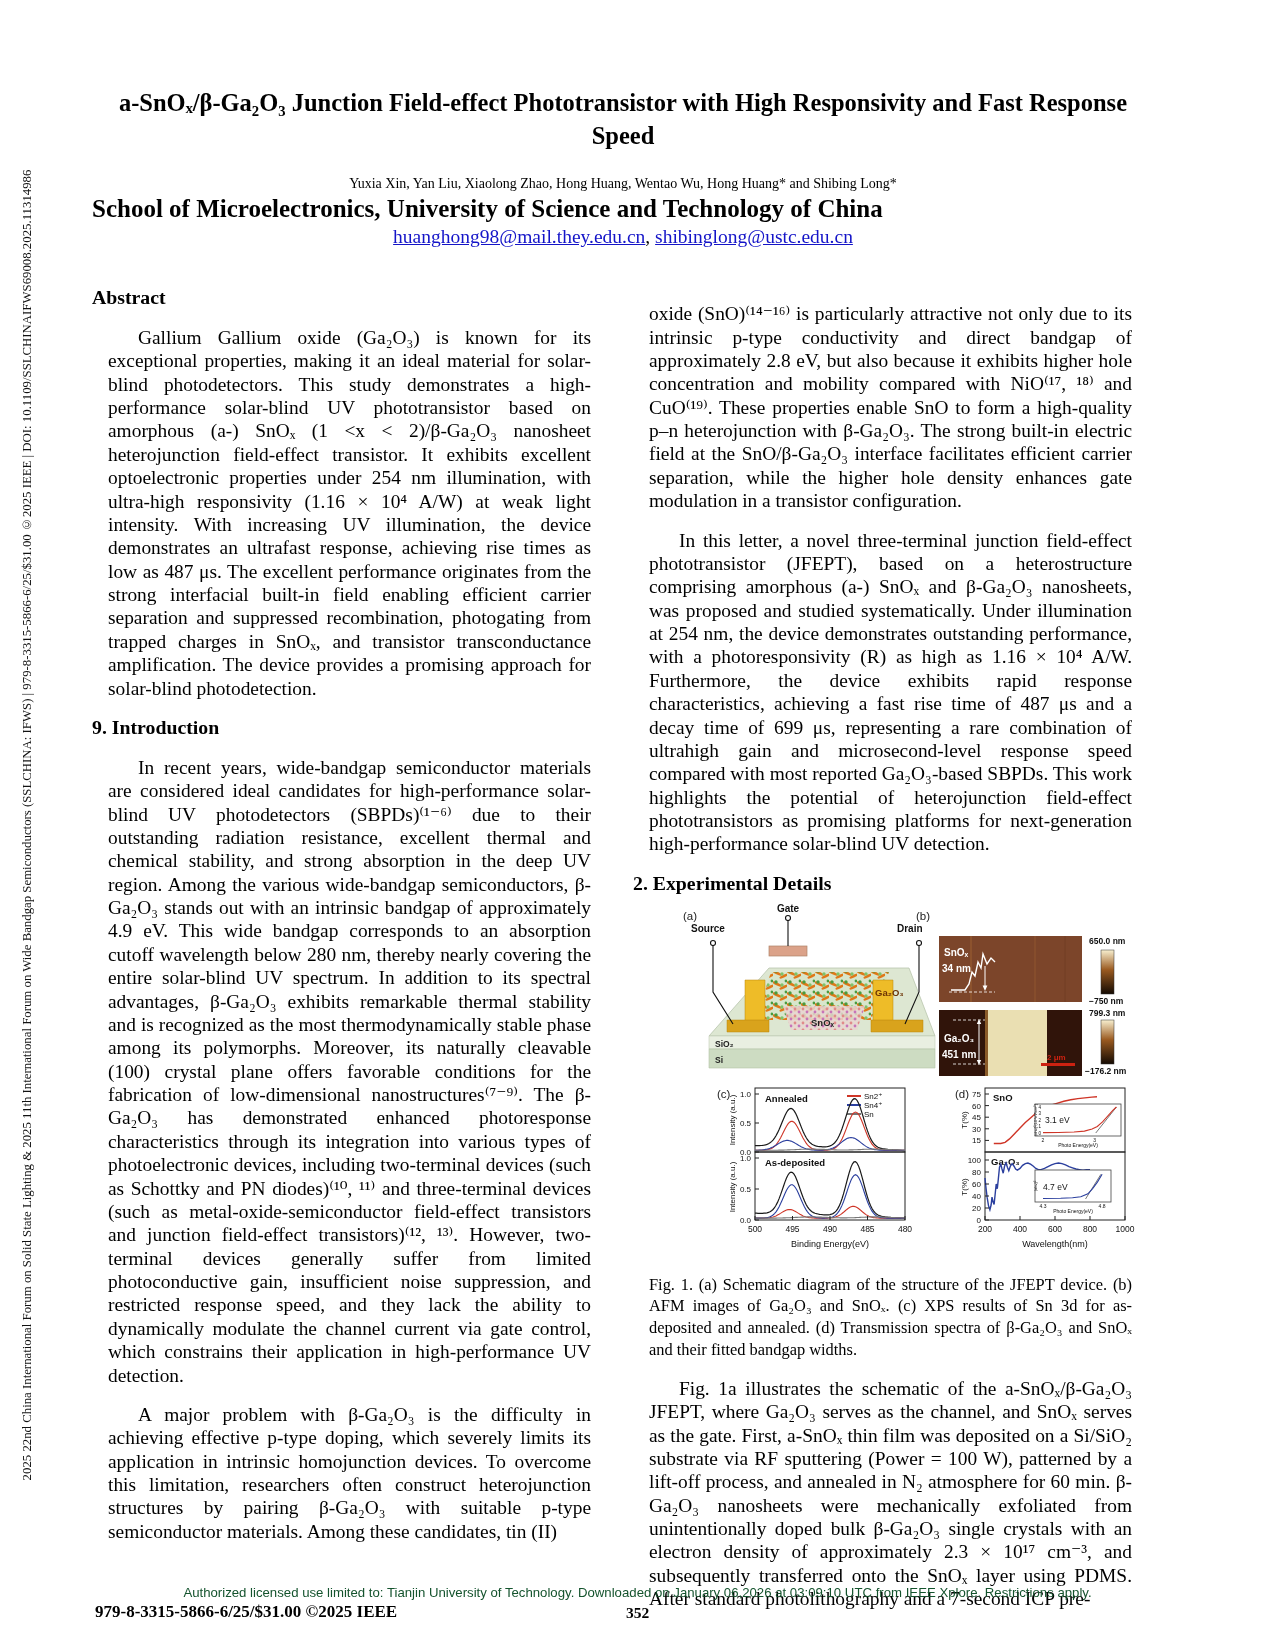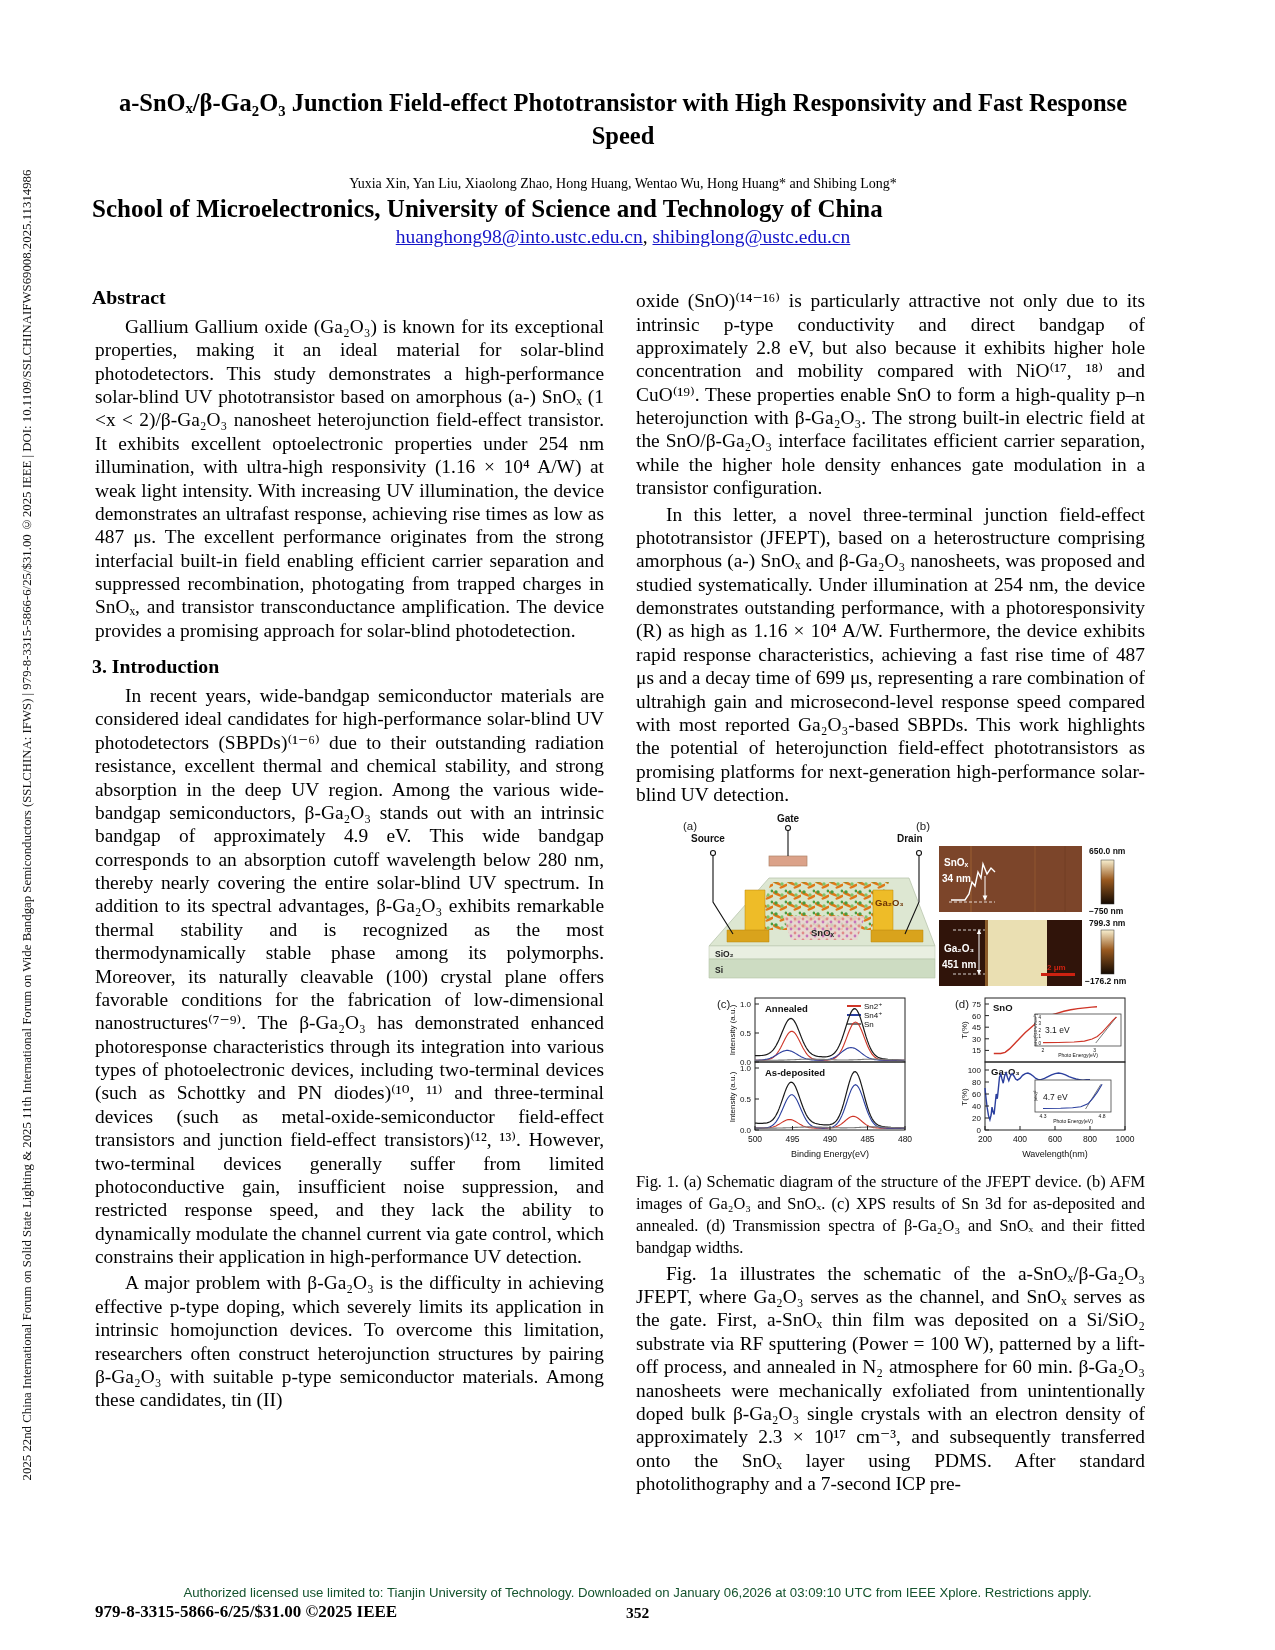--- a/index.html
+++ b/index.html
@@ -12,21 +12,21 @@
   .title{font-size:24.5px;font-weight:bold;text-align:center;line-height:1.35;
          margin:0 auto 24px auto;max-width:1030px;}
   .authors{text-align:center;font-size:14px;margin:0 0 3px 0;}
   .affil{text-align:left;font-size:25px;font-weight:bold;}
   .emails{text-align:center;font-size:19.5px;margin-top:3px;}
   .emails a{color:#1414c8;text-decoration:underline;cursor:pointer;}
   .columns{display:flex;gap:26px;margin-top:38px;}
   .col{width:515px;font-size:19.4px;line-height:1.205;text-align:justify;}
   .col h2{font-size:19.8px;margin:13px 0 5px 0;}
   .col h2.first{margin-top:0;}
-  .col p{margin:3px;}
+  .col p{margin:16px;}
   .col p.ind{text-indent:30px;}
   .caption{font-size:16.4px;line-height:1.33;margin:3px 0 9px 0;text-align:justify;}
   figure{margin:6px 0 0 0;}
   svg.fig{font-family:"Liberation Sans","DejaVu Sans",sans-serif;display:block;}
   .footer{position:absolute;left:0;right:0;bottom:24px;}
   .license{text-align:center;font-family:"Liberation Sans","DejaVu Sans",sans-serif;
            font-size:13.2px;color:#14532d;margin-bottom:2px;}
   .footrow{position:relative;height:24px;}
   .isbn{position:absolute;left:95px;top:0;font-weight:bold;font-size:17px;}
   .pageno{position:absolute;left:0;right:0;top:2px;text-align:center;font-size:15.5px;font-weight:bold;}
@@ -35,35 +35,36 @@
 <body>
 
 <div class="page">
 
   <div class="sidebar">2025 22nd China International Forum on Solid State Lighting &amp; 2025 11th International Forum on Wide Bandgap Semiconductors (SSLCHINA: IFWS) | 979-8-3315-5866-6/25/$31.00 ©2025 IEEE | DOI: 10.1109/SSLCHINAIFWS69008.2025.11314986</div>
 
   <div class="content">
     <h1 class="title">a-SnOₓ/β-Ga₂O₃ Junction Field-effect Phototransistor with High Responsivity and Fast Response Speed</h1>
     <div class="authors">Yuxia Xin, Yan Liu, Xiaolong Zhao, Hong Huang, Wentao Wu, Hong Huang* and Shibing Long*</div>
     <div class="affil">School of Microelectronics, University of Science and Technology of China</div>
-    <div class="emails"><a>huanghong98@into.ustc.edu.cn</a><span>, </span><a>shibinglong@ustc.edu.cn</a></div>
+    <div class="emails"><a>huanghong98@mail.they.edu.cn</a><span>, </span><a>shibinglong@ustc.edu.cn</a></div>
 
     <div class="columns">
 
       <div class="col">
         <h2 class="first">Abstract</h2>
         <p class="ind">Gallium Gallium oxide (Ga₂O₃) is known for its exceptional properties, making it an ideal material for solar-blind photodetectors. This study demonstrates a high-performance solar-blind UV phototransistor based on amorphous (a-) SnOₓ (1 &lt;x &lt; 2)/β-Ga₂O₃ nanosheet heterojunction field-effect transistor. It exhibits excellent optoelectronic properties under 254 nm illumination, with ultra-high responsivity (1.16 × 10⁴ A/W) at weak light intensity. With increasing UV illumination, the device demonstrates an ultrafast response, achieving rise times as low as 487 μs. The excellent performance originates from the strong interfacial built-in field enabling efficient carrier separation and suppressed recombination, photogating from trapped charges in SnOₓ, and transistor transconductance amplification. The device provides a promising approach for solar-blind photodetection.</p>
-        <h2>3. Introduction</h2>
+        <h2>9. Introduction</h2>
         <p class="ind">In recent years, wide-bandgap semiconductor materials are considered ideal candidates for high-performance solar-blind UV photodetectors (SBPDs)⁽¹⁻⁶⁾ due to their outstanding radiation resistance, excellent thermal and chemical stability, and strong absorption in the deep UV region. Among the various wide-bandgap semiconductors, β-Ga₂O₃ stands out with an intrinsic bandgap of approximately 4.9 eV. This wide bandgap corresponds to an absorption cutoff wavelength below 280 nm, thereby nearly covering the entire solar-blind UV spectrum. In addition to its spectral advantages, β-Ga₂O₃ exhibits remarkable thermal stability and is recognized as the most thermodynamically stable phase among its polymorphs. Moreover, its naturally cleavable (100) crystal plane offers favorable conditions for the fabrication of low-dimensional nanostructures⁽⁷⁻⁹⁾. The β-Ga₂O₃ has demonstrated enhanced photoresponse characteristics through its integration into various types of photoelectronic devices, including two-terminal devices (such as Schottky and PN diodes)⁽¹⁰, ¹¹⁾ and three-terminal devices (such as metal-oxide-semiconductor field-effect transistors and junction field-effect transistors)⁽¹², ¹³⁾. However, two-terminal devices generally suffer from limited photoconductive gain, insufficient noise suppression, and restricted response speed, and they lack the ability to dynamically modulate the channel current via gate control, which constrains their application in high-performance UV detection.</p>
         <p class="ind">A major problem with β-Ga₂O₃ is the difficulty in achieving effective p-type doping, which severely limits its application in intrinsic homojunction devices. To overcome this limitation, researchers often construct heterojunction structures by pairing β-Ga₂O₃ with suitable p-type semiconductor materials. Among these candidates, tin (II)</p>
       </div>
 
       <div class="col">
         <p>oxide (SnO)⁽¹⁴⁻¹⁶⁾ is particularly attractive not only due to its intrinsic p-type conductivity and direct bandgap of approximately 2.8 eV, but also because it exhibits higher hole concentration and mobility compared with NiO⁽¹⁷, ¹⁸⁾ and CuO⁽¹⁹⁾. These properties enable SnO to form a high-quality p–n heterojunction with β-Ga₂O₃. The strong built-in electric field at the SnO/β-Ga₂O₃ interface facilitates efficient carrier separation, while the higher hole density enhances gate modulation in a transistor configuration.</p>
         <p class="ind">In this letter, a novel three-terminal junction field-effect phototransistor (JFEPT), based on a heterostructure comprising amorphous (a-) SnOₓ and β-Ga₂O₃ nanosheets, was proposed and studied systematically. Under illumination at 254 nm, the device demonstrates outstanding performance, with a photoresponsivity (R) as high as 1.16 × 10⁴ A/W. Furthermore, the device exhibits rapid response characteristics, achieving a fast rise time of 487 μs and a decay time of 699 μs, representing a rare combination of ultrahigh gain and microsecond-level response speed compared with most reported Ga₂O₃-based SBPDs. This work highlights the potential of heterojunction field-effect phototransistors as promising platforms for next-generation high-performance solar-blind UV detection.</p>
+        <h2>2. Experimental Details</h2>
 
         <figure>
           <svg class="fig" viewBox="0 0 518 356" width="518" height="356">
             <defs>
               <linearGradient id="cbGrad" x1="0" y1="0" x2="0" y2="1">
                 <stop offset="0%" stop-color="#f8efcf"></stop>
                 <stop offset="45%" stop-color="#9a5a20"></stop>
                 <stop offset="100%" stop-color="#140a02"></stop>
               </linearGradient>
               <pattern id="crysP" width="14" height="11" patternUnits="userSpaceOnUse">

